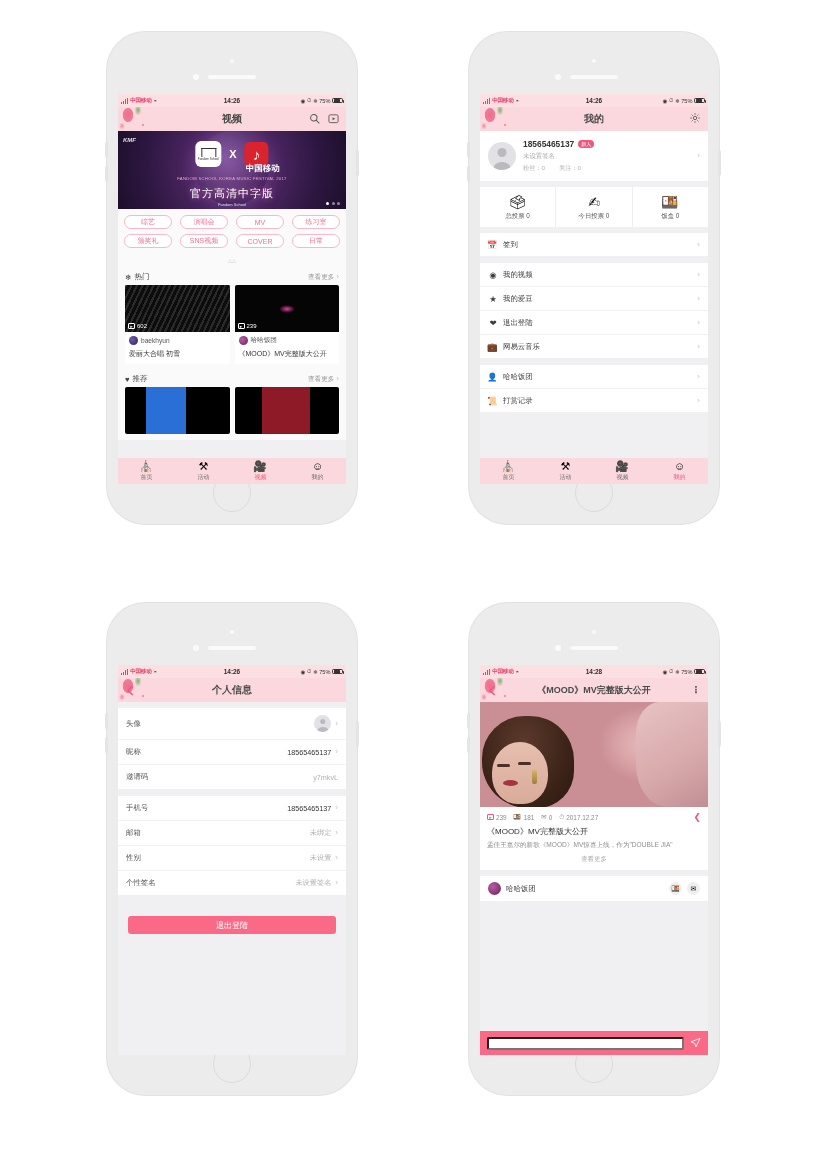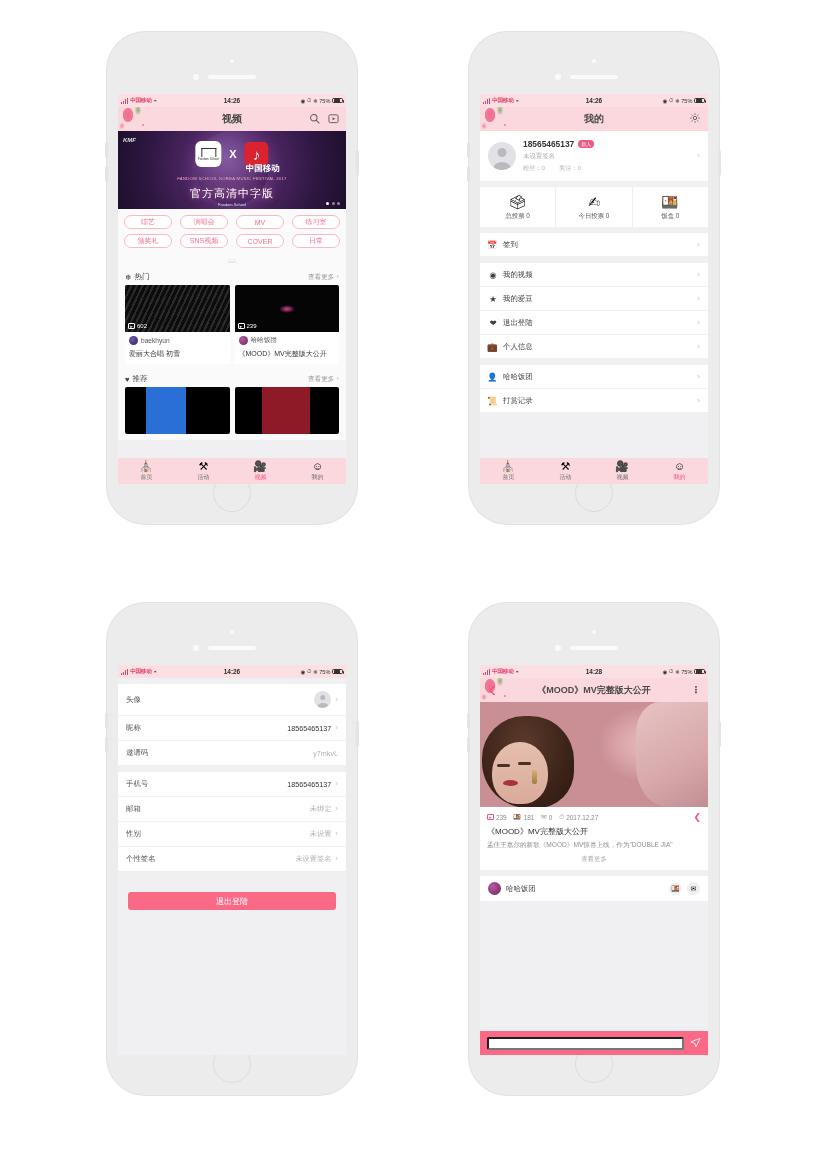--- a/index.html
+++ b/index.html
@@ -524,21 +524,21 @@
           <span class="ml">我的爱豆</span>
           <span class="chev">›</span>
         </div>
         <div class="mrow">
           <span class="mi">❤</span>
           <span class="ml">退出登陆</span>
           <span class="chev">›</span>
         </div>
         <div class="mrow">
           <span class="mi">💼</span>
-          <span class="ml">个人信息</span>
+          <span class="ml">网易云音乐</span>
           <span class="chev">›</span>
         </div>
 
         <div class="gap"></div>
         <div class="mrow">
           <span class="mi">👤</span>
           <span class="ml">哈哈饭团</span>
           <span class="chev">›</span>
         </div>
         <div class="mrow">
@@ -596,20 +596,29 @@
           <span>◉</span>
           <span>⏱</span>
           <span>✵</span>
           <span>75%</span>
           <span class="batt">
               <i></i>
             </span>
         </span>
       </div>
 
+      <div class="navbar">
+        <span class="nav-deco"></span>
+        <span class="nav-left">
+          <svg width="11" height="11" viewBox="0 0 24 24" fill="none" stroke="#f2567c" stroke-width="3" stroke-linecap="round" stroke-linejoin="round">
+            <polyline points="16,3 6,12 16,21"></polyline>
+          </svg>
+        </span>
+        <span class="nav-title">个人信息</span>
+      </div>
 
       <div class="scroll">
         <div class="gap"></div>
         <div class="irow">
           <span class="k">头像</span>
           <span class="v">
             <span class="iav"></span>
             <span class="chev">›</span>
           </span>
         </div>

